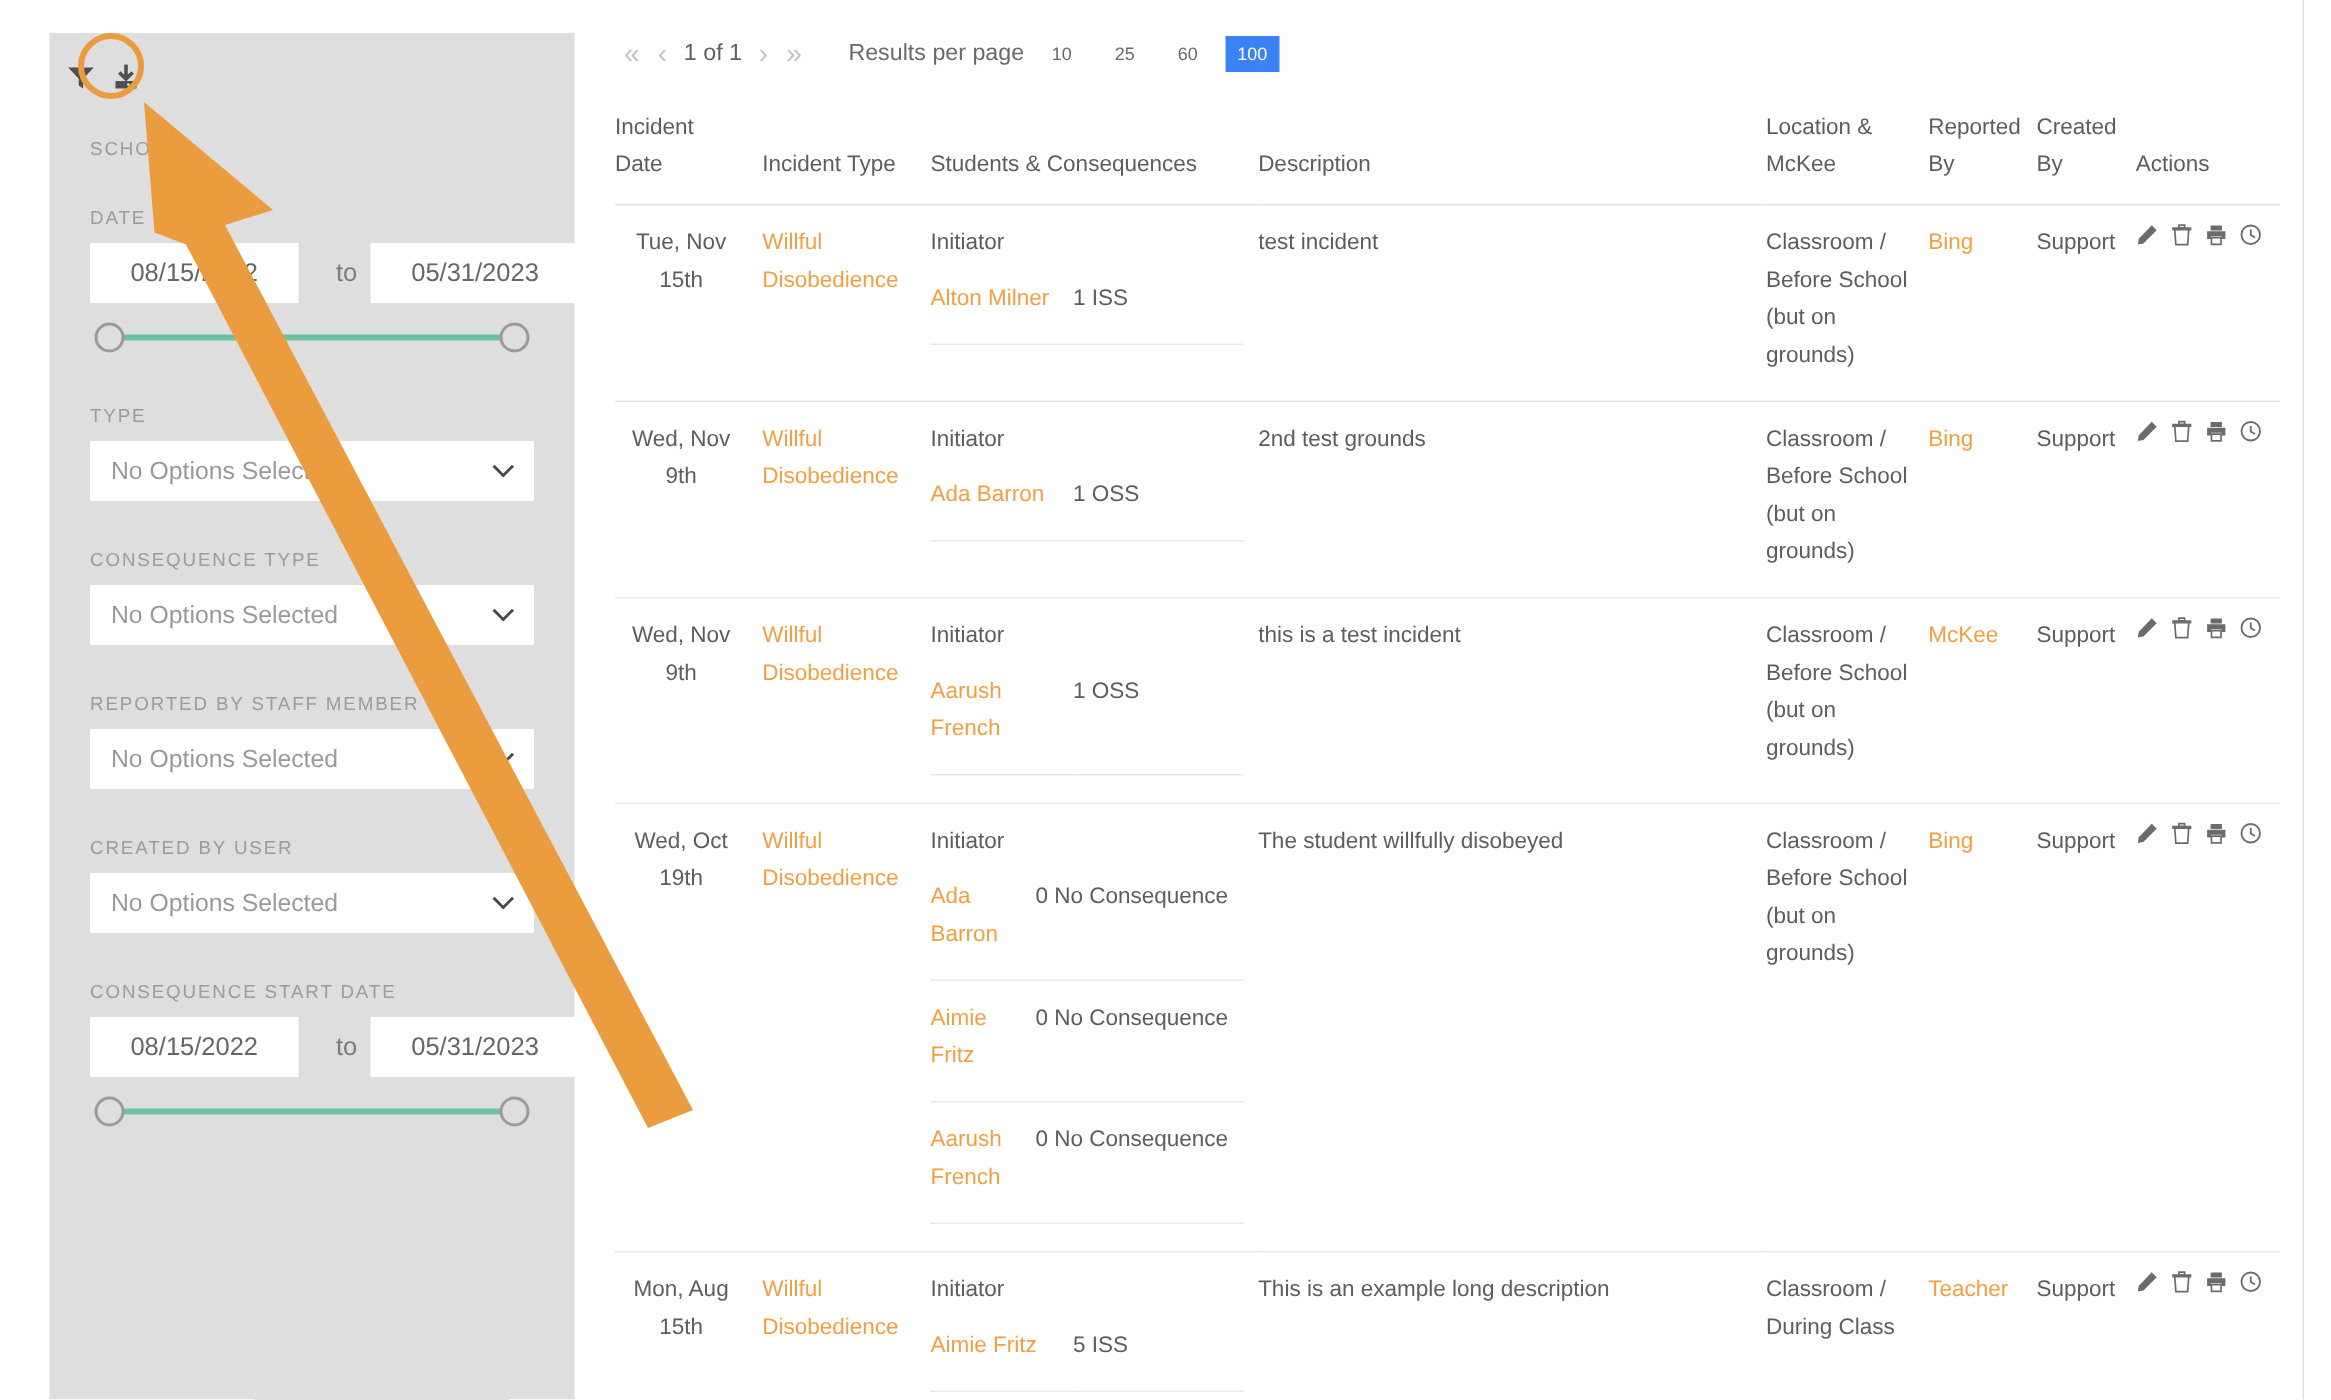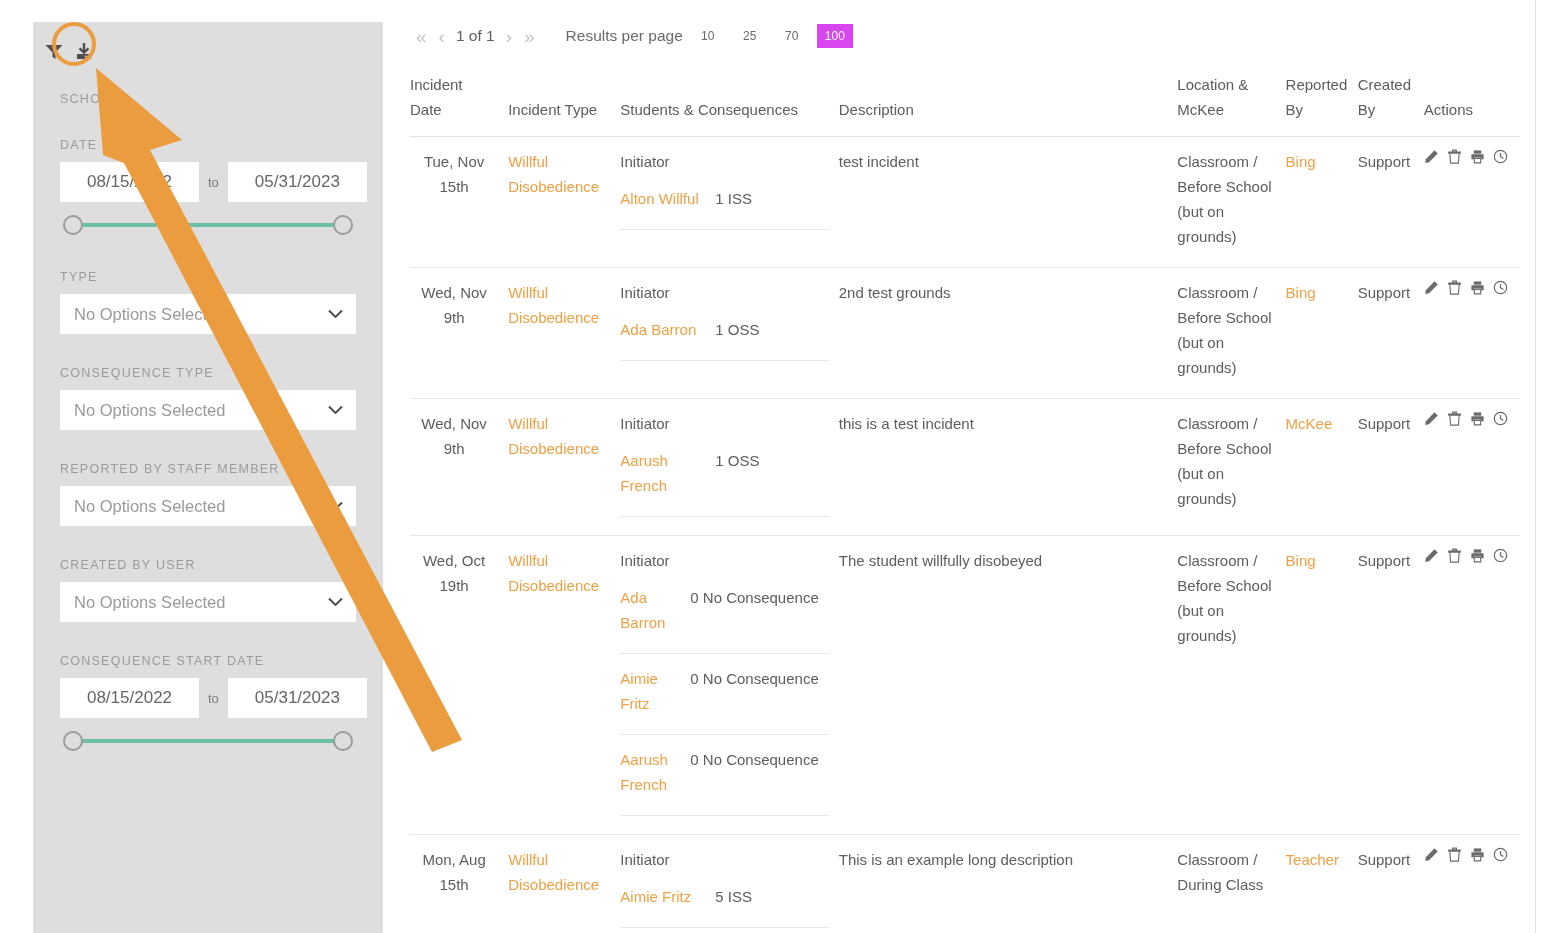--- a/index.html
+++ b/index.html
@@ -75,21 +75,21 @@
     width: 15px; height: 9px;
   }
   .date-row { display: flex; align-items: center; }
   .date-in {
     width: 139px; height: 40px; background: #fff;
     border: none; outline: none;
     font-family: "Liberation Sans", sans-serif;
     font-size: 17px; color: #666; text-align: center;
     padding: 0;
   }
-  .date-to { font-size: 13px; color: #7b7b7b; padding: 0 9px; }
+  .date-to { font-size: 17px; color: #7b7b7b; padding: 0 9px; margin-left: 16px; }
   .slider { position: relative; height: 26px; margin-top: 10px; }
   .slider .track {
     position: absolute; left: 14px; right: 14px; top: 11px;
     height: 4px; background: #6cc0a6; border-radius: 2px;
   }
   .slider .knob {
     position: absolute; top: 3px;
     width: 20px; height: 20px; border-radius: 50%;
     background: #dedede; border: 2px solid #9b9b9b;
     cursor: pointer;
@@ -113,21 +113,21 @@
     user-select: none;
   }
   .pg-count { color: #5f5f5f; font-size: 15.5px; padding: 0 5px; text-align: right; }
   .rpp-label { margin-left: 25px; color: #6a6a6a; font-size: 15.5px; }
   .rpp {
     display: inline-block; min-width: 34px;
     text-align: center; padding: 5px 8px;
     margin-left: 8px; color: #6a6a6a;
     font-size: 12px; cursor: pointer;
   }
-  .rpp.active { background: #d946ef; color: #ffffff; }
+  .rpp.active { background: #3b82f6; color: #ffffff; }
 
   table.grid { width: 1110px; border-collapse: collapse; margin-top: 12px; }
   table.grid th {
     text-align: left; vertical-align: top;
     font-weight: 400; font-size: 15px; color: #5d5d5d;
     padding: 4px 10px 14px 0;
     border-bottom: 1px solid #e4e4e4;
     line-height: 25px;
   }
   table.grid td {
@@ -263,21 +263,21 @@
 
     <div class="pager">
       <span class="pg-arrow">«</span>
       <span class="pg-arrow">‹</span>
       <span class="pg-count">1 of 1</span>
       <span class="pg-arrow">›</span>
       <span class="pg-arrow">»</span>
       <span class="rpp-label">Results per page</span>
       <span class="rpp">10</span>
       <span class="rpp">25</span>
-      <span class="rpp">70</span>
+      <span class="rpp">60</span>
       <span class="rpp active">100</span>
     </div>
 
     <table class="grid">
       <thead>
         <tr>
           <th class="c-date">
             <span>Incident</span><br>
             <span>Date</span>
           </th>
@@ -309,21 +309,21 @@
       </thead>
       <tbody id="rows">
           <tr>
             <td class="c-date">Tue, Nov 15th</td>
             <td class="c-type"><span class="lnk">Willful Disobedience</span></td>
             <td class="c-stud">
               <span class="role">Initiator</span>
               <table class="stud-tbl">
                 <tbody>
                   <tr>
-                    <td class="nm"><span class="lnk">Alton Willful</span></td>
+                    <td class="nm"><span class="lnk">Alton Milner</span></td>
                     <td class="cs">1 ISS</td>
                   </tr>
                 </tbody>
               </table>
             </td>
             <td class="c-desc">test incident</td>
             <td class="c-loc">Classroom / Before School (but on grounds)</td>
             <td class="c-rep"><span class="lnk">Bing</span></td>
             <td class="c-cre">Support</td>
             <td class="c-act">

